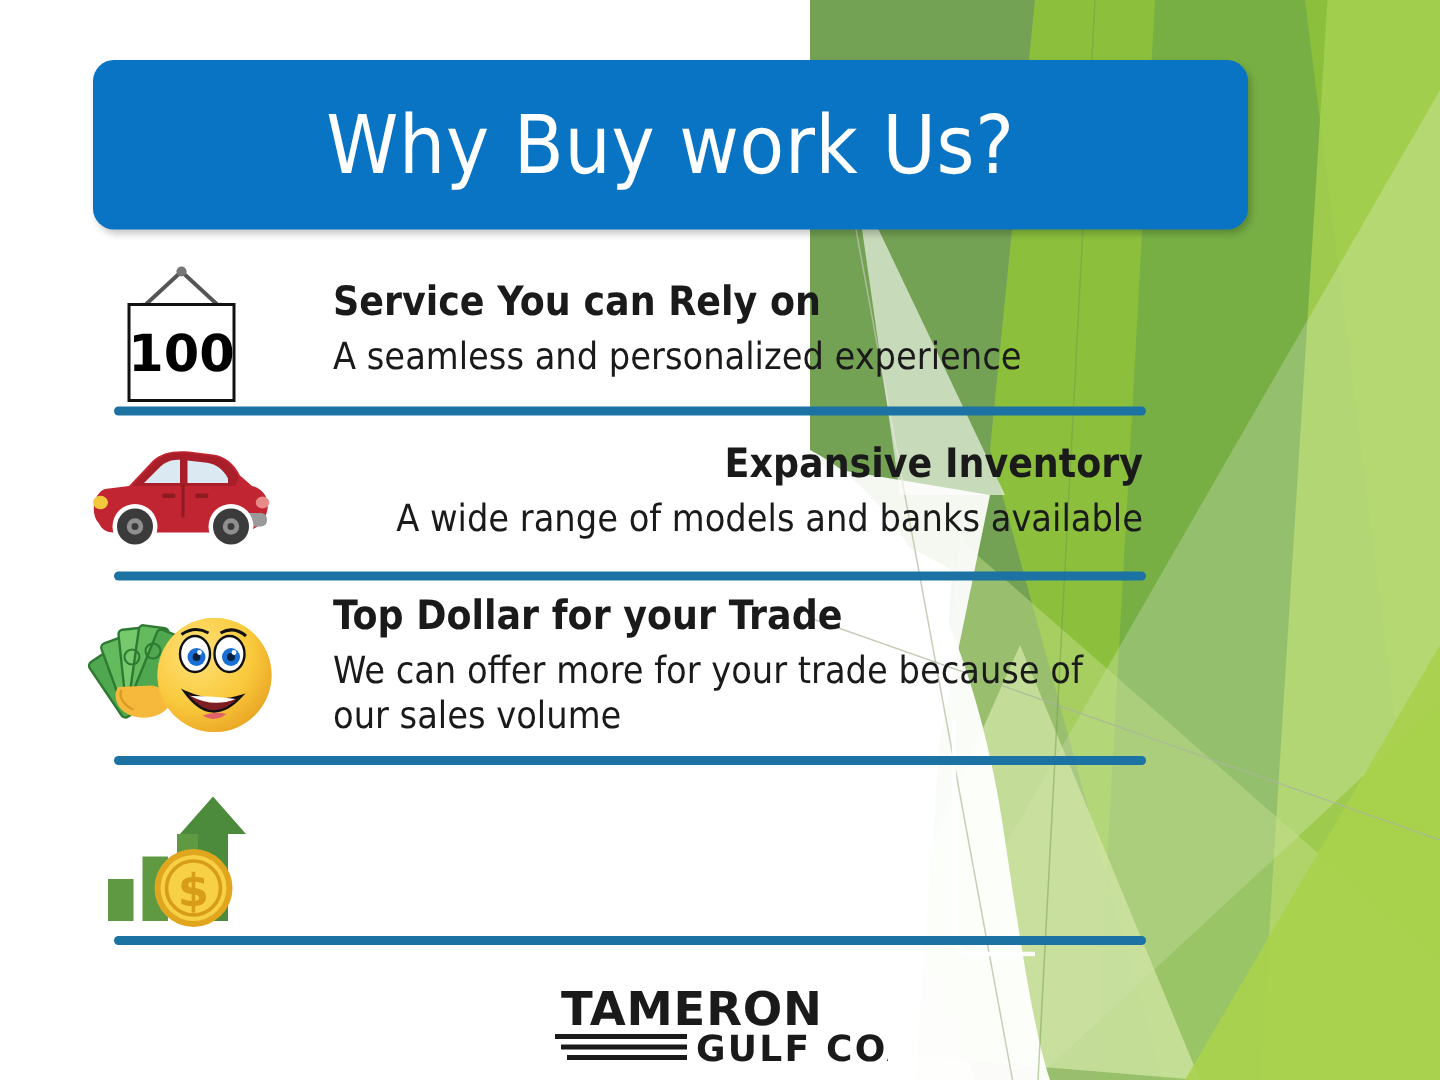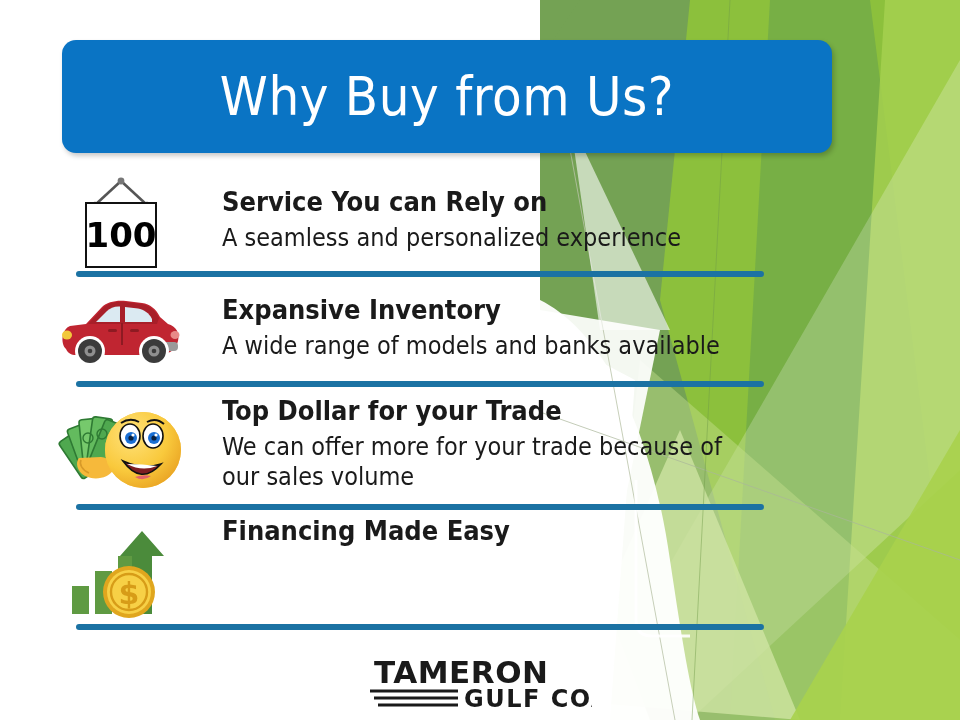--- a/index.html
+++ b/index.html
@@ -146,21 +146,21 @@
       <line x1="190" y1="0" x2="152" y2="720" stroke="#6f9a48" stroke-width="1" opacity="0.45"></line>
 
       <polygon points="30,120 130,330 60,330" fill="#ffffff" opacity="0.6"></polygon>
 
       <path d="M 96,480 L 96,620 Q 96,636 112,636 L 150,636" fill="none" stroke="#ffffff" stroke-width="3" opacity="0.9"></path>
       <polygon points="0,0 40,0 0,60" fill="#74a254"></polygon>
     </svg>
   </div>
 
   <div id="title-banner">
-    <div id="title-text">Why Buy from Us?</div>
+    <div id="title-text">Why Buy work Us?</div>
   </div>
 
   <div class="feature-row" style="top:175px;">
     <div class="feature-icon" style="top:0px;text-decoration:underline;">
       <svg width="96" height="96" viewBox="0 0 96 96" xmlns="http://www.w3.org/2000/svg">
 
         <path d="M 48 6 L 22 30" stroke="#555" stroke-width="2.6" fill="none"></path>
         <path d="M 48 6 L 74 30" stroke="#555" stroke-width="2.6" fill="none"></path>
         <circle cx="48" cy="6" r="3.4" fill="#777"></circle>
         <circle cx="22" cy="30" r="3.2" fill="#555"></circle>
@@ -204,21 +204,21 @@
           <circle cx="32" cy="58" r="12" fill="#3b3b3b"></circle>
           <circle cx="32" cy="58" r="5.5" fill="#8f8f8f"></circle>
           <circle cx="32" cy="58" r="2.3" fill="#3b3b3b"></circle>
           <circle cx="96" cy="58" r="15" fill="#ffffff"></circle>
           <circle cx="96" cy="58" r="12" fill="#3b3b3b"></circle>
           <circle cx="96" cy="58" r="5.5" fill="#8f8f8f"></circle>
           <circle cx="96" cy="58" r="2.3" fill="#3b3b3b"></circle>
         </g>
       </svg>
     </div>
-    <div class="feature-text" style="top:10px;">
+    <div class="feature-text" style="top:10px;text-align:right;">
       <div class="feature-heading">Expansive Inventory</div>
       <div class="feature-sub">A wide range of models and banks available</div>
     </div>
     <div class="divider" style="top:96px;"></div>
   </div>
 
   <div class="feature-row" style="top:392px;">
     <div class="feature-icon" style="top:6px;">
       <svg width="128" height="96" viewBox="0 0 128 96" xmlns="http://www.w3.org/2000/svg">
 
@@ -290,21 +290,20 @@
 
         <path d="M 70 88 L 70 30 L 58 30 L 80 5 L 102 30 L 90 30 L 90 88 Z" fill="#4b8b3b"></path>
 
         <circle cx="67" cy="66" r="26" fill="#e0a61e"></circle>
         <circle cx="67" cy="66" r="22" fill="#f7d046"></circle>
         <circle cx="67" cy="66" r="18" fill="none" stroke="#d79c18" stroke-width="2.4"></circle>
         <text x="67" y="78" font-family="'DejaVu Sans',sans-serif" font-size="30" font-weight="bold" fill="#d79c18" text-anchor="middle">$</text>
       </svg>
     </div>
     <div class="feature-text" style="top:4px;">
-      <div class="feature-heading">Financing Made Easy</div>
     </div>
     <div class="divider" style="top:112px;"></div>
   </div>
 
   <div id="logo">
     <svg width="232" height="70" viewBox="0 0 232 70" xmlns="http://www.w3.org/2000/svg">
       <text x="14" y="33" font-family="'DejaVu Sans',sans-serif" font-size="31" font-weight="bold" fill="#1a1a1a" letter-spacing="0.5">TAMERON</text>
       <g stroke="#1a1a1a" stroke-width="3.2">
         <line x1="10" y1="41" x2="98" y2="41"></line>
         <line x1="14" y1="48" x2="98" y2="48"></line>

